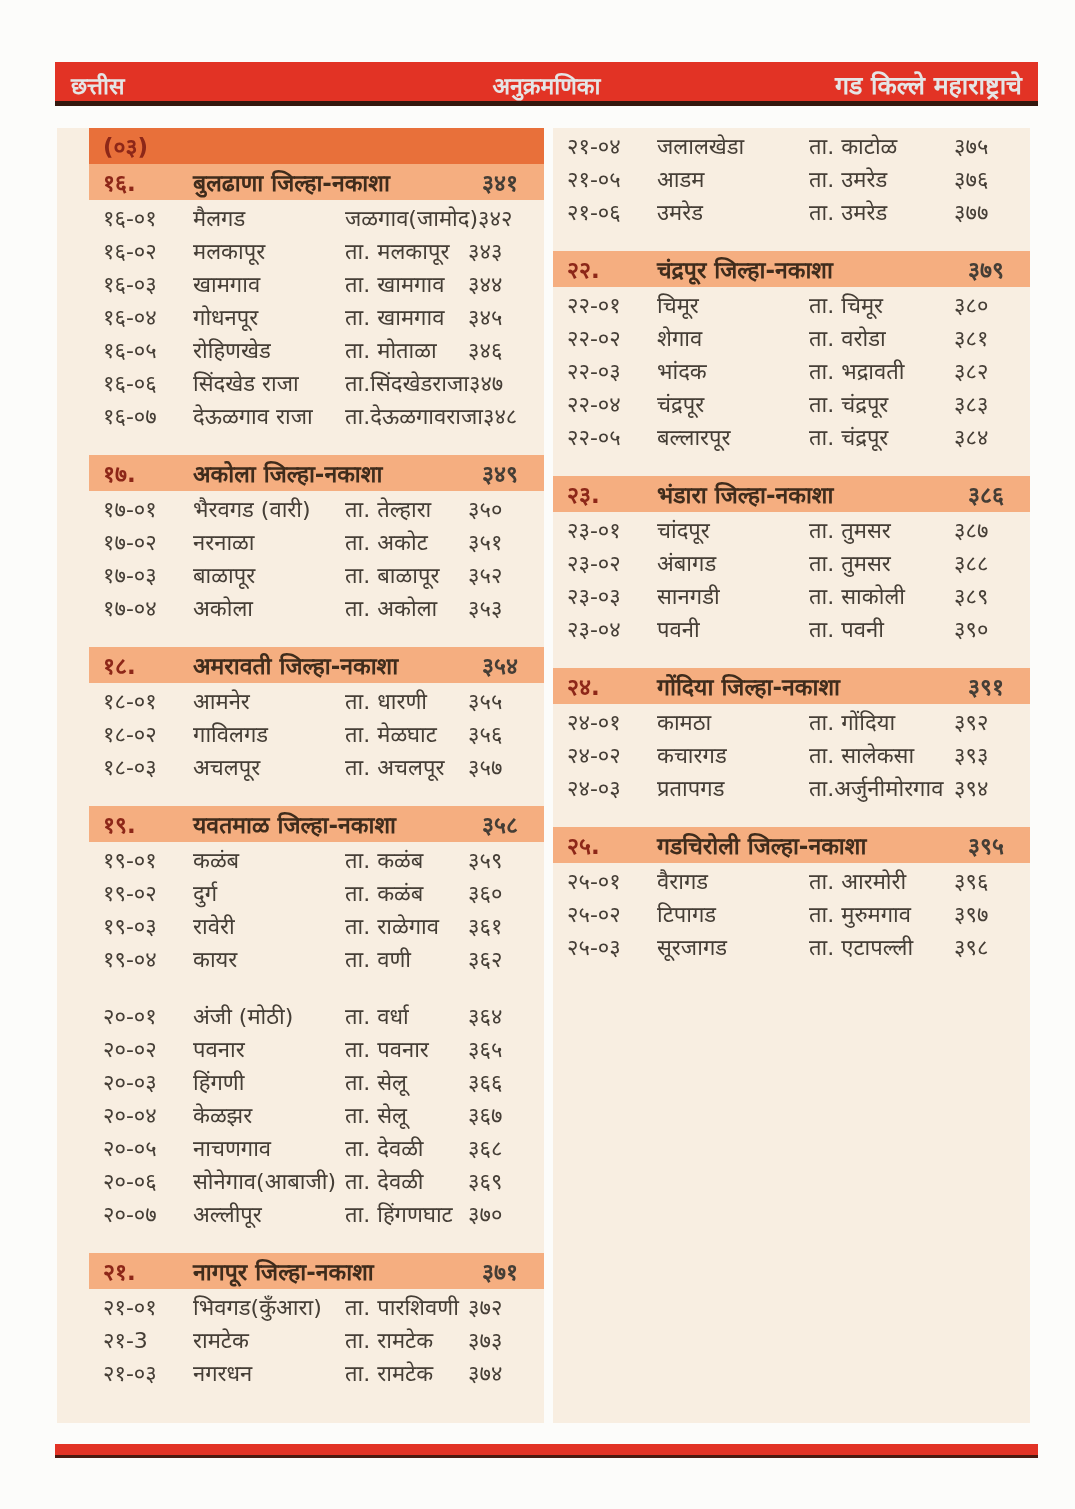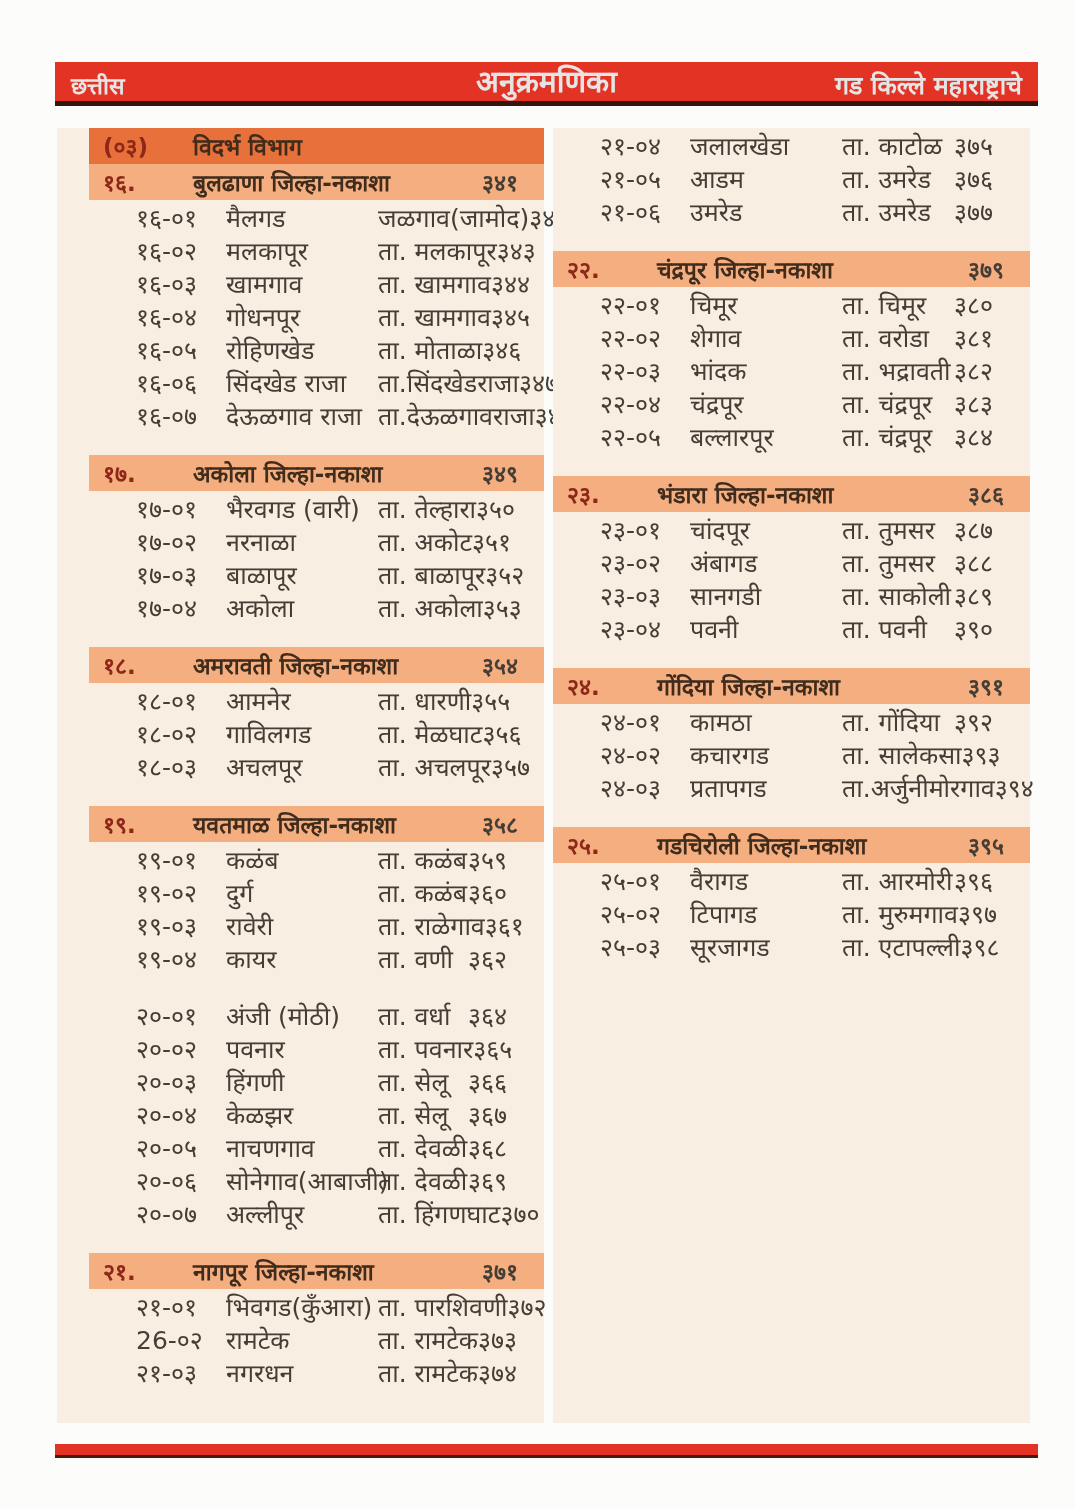--- a/index.html
+++ b/index.html
@@ -37,21 +37,21 @@
     align-items:flex-end;
     justify-content:space-between;
     padding:0 16px;
     color:#e5e5e5;
     font-weight:bold;
   }
   .banner .b-left{font-size:23px;}
   .banner .b-center{
     position:absolute;
     left:50%; transform:translateX(-50%);
-    font-size:30px;
+    font-size:23px;
     margin-top:36px;
   }
   .banner .b-right{font-size:25px;margin-left:24px;}
   
   .col{
     position:absolute;
     top:128px;
     height:1295px;
     background:var(--column-bg);
     box-sizing:border-box;
@@ -72,23 +72,22 @@
   .band.section-head{background:var(--section-band);}
   .band .num{color:var(--number-maroon);}
   .band .title{color:var(--title-brown);}
   .band .pagecell{text-align:center;color:var(--text-dark);}
   .row{
     display:grid;
     grid-template-columns:90px 152px 1fr 64px;
     align-items:center;
     height:33px;
     padding:0 12px 0 14px;
-    font-size:25px;
+    font-size:22px;
     color:var(--text-dark);
-    margin-left:33px;
   }
   .row .cell{white-space:nowrap;overflow:visible;}
   .row .pagecell{text-align:left;}
   
   .bottom-bar{
     position:absolute;
     left:55px; top:1444px;
     width:983px; height:11px;
     background:var(--banner-red);
     border-bottom:3px solid #4a1a10;
@@ -103,21 +102,20 @@
   <div class="banner">
     <span class="b-left">छत्तीस</span>
     <span class="b-center">अनुक्रमणिका</span>
     <span class="b-right">गड किल्ले महाराष्ट्राचे</span>
   </div>
 
   <div class="col col-left" id="col-left">
       <div class="section">
         <div class="band division">
           <span class="num">(०३)</span>
-          <span class="title">विदर्भ विभाग</span>
           <span class="pagecell"></span>
         </div>
         <div class="band section-head">
           <span class="num">१६.</span>
           <span class="title">बुलढाणा जिल्हा-नकाशा</span>
           <span class="pagecell">३४१</span>
         </div>
         <div class="row">
           <span class="cell">१६-०१</span>
           <span class="cell">मैलगड</span>
@@ -298,21 +296,21 @@
           <span class="title">नागपूर जिल्हा-नकाशा</span>
           <span class="pagecell">३७१</span>
         </div>
         <div class="row">
           <span class="cell">२१-०१</span>
           <span class="cell">भिवगड(कुँआरा)</span>
           <span class="cell taluka">ता. पारशिवणी</span>
           <span class="pagecell">३७२</span>
         </div>
         <div class="row">
-          <span class="cell">26-०२</span>
+          <span class="cell">२१-3</span>
           <span class="cell">रामटेक</span>
           <span class="cell taluka">ता. रामटेक</span>
           <span class="pagecell">३७३</span>
         </div>
         <div class="row">
           <span class="cell">२१-०३</span>
           <span class="cell">नगरधन</span>
           <span class="cell taluka">ता. रामटेक</span>
           <span class="pagecell">३७४</span>
         </div>

